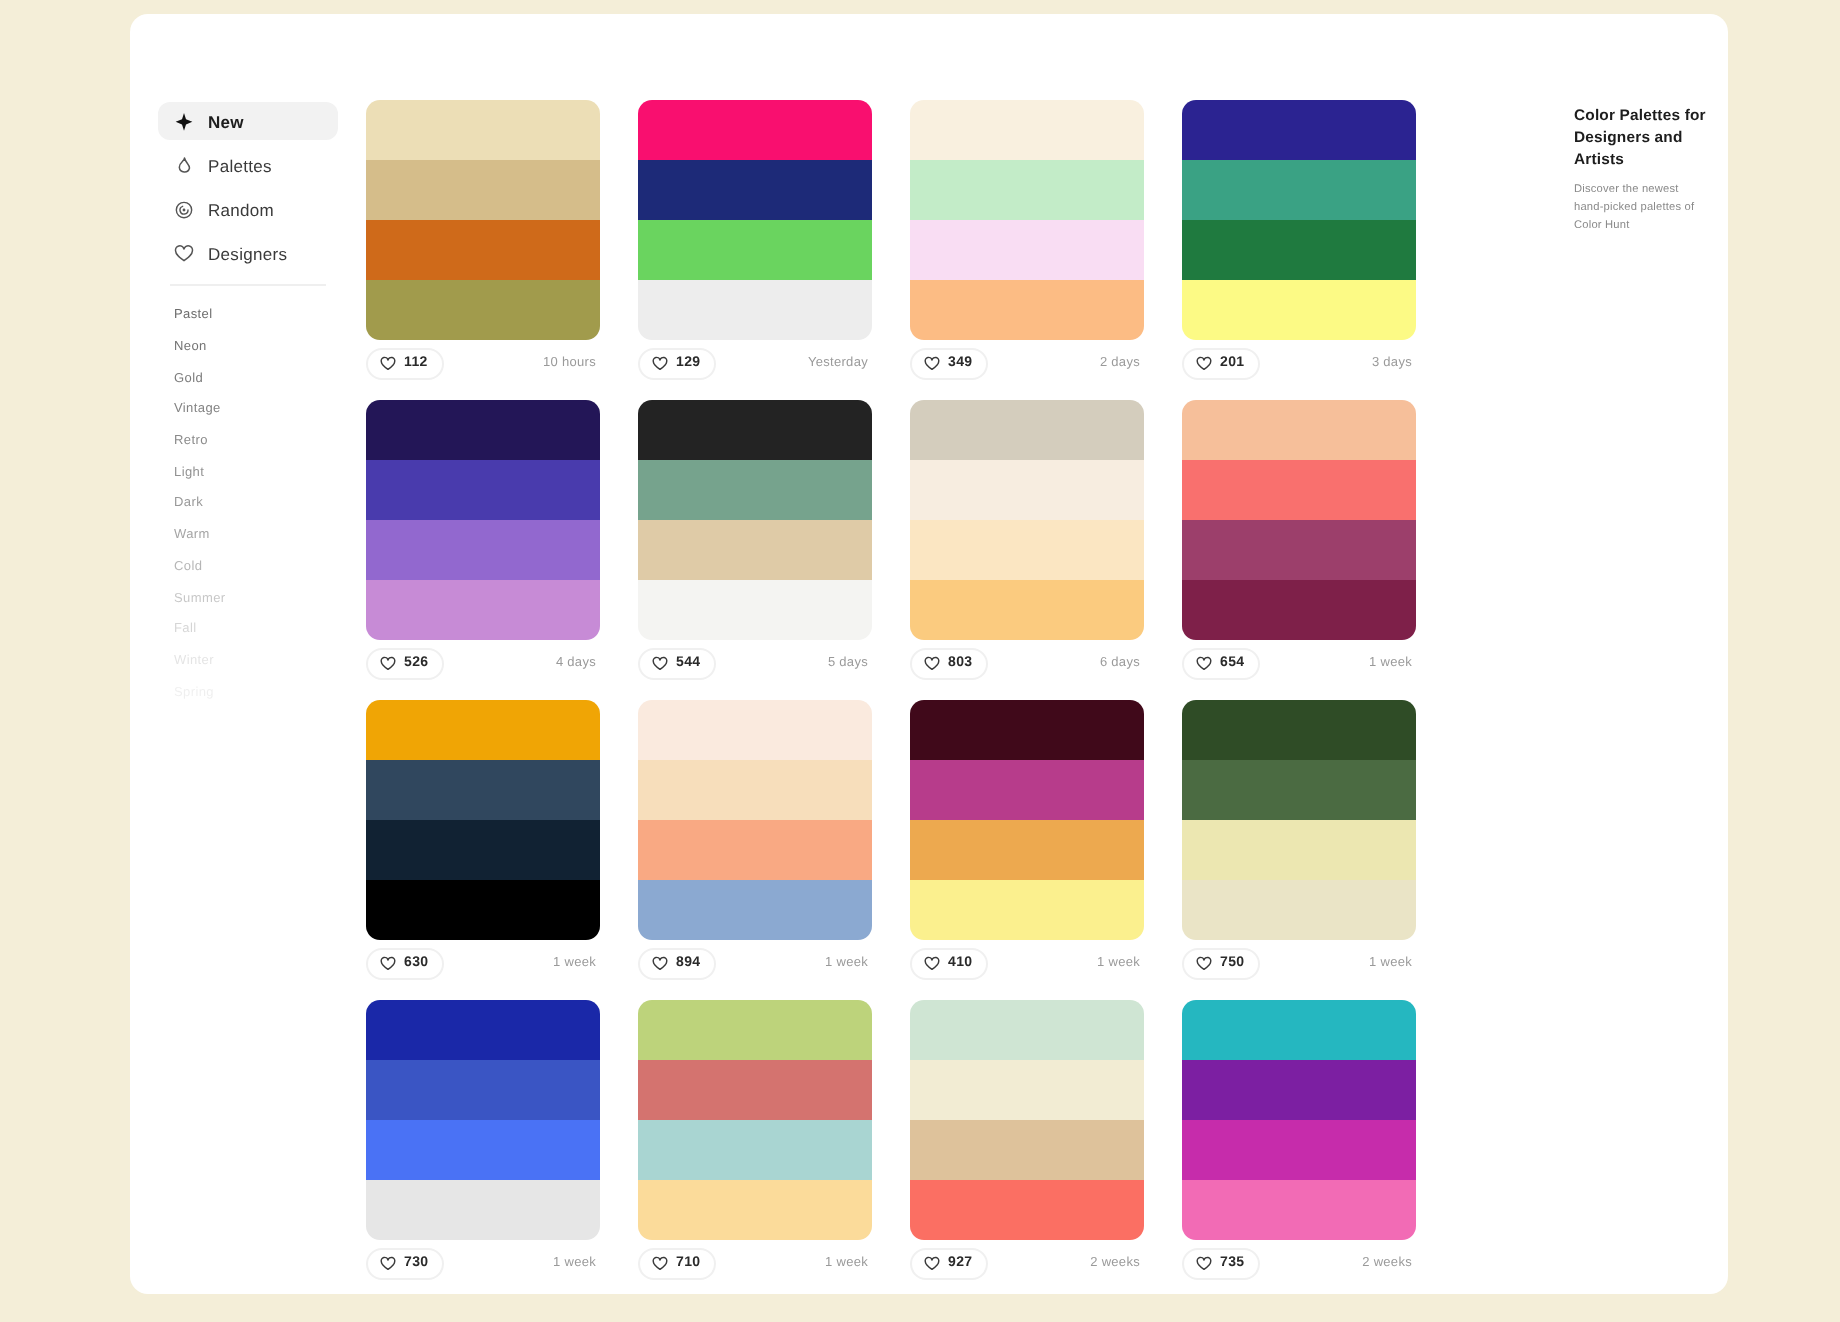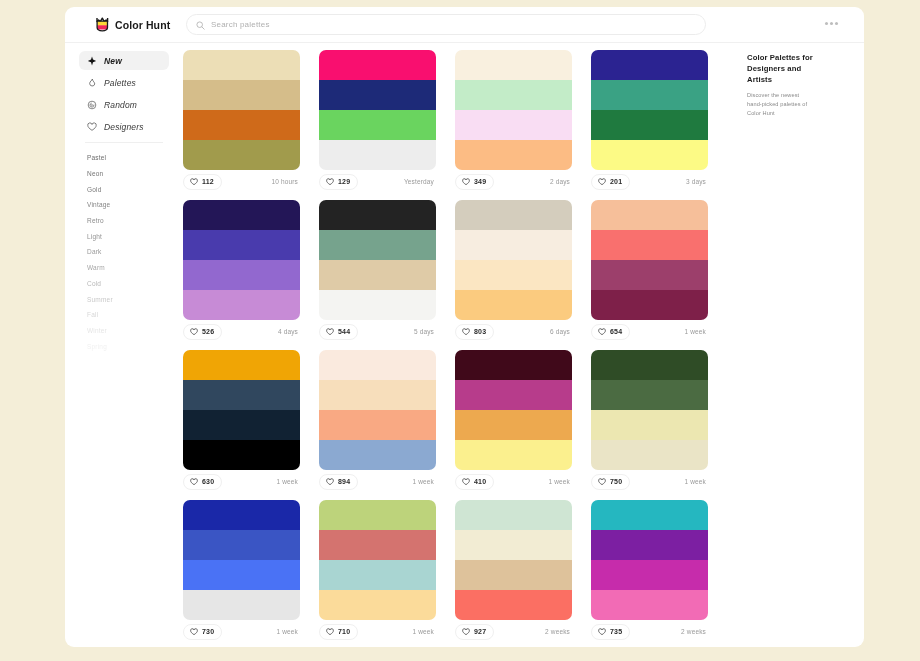--- a/index.html
+++ b/index.html
@@ -67,21 +67,20 @@
   .nav-item {
     display: flex; align-items: center; gap: 7px;
     height: 19px; padding: 0 8px;
     border-radius: 6px; margin-bottom: 3px;
     cursor: pointer;
   }
   .nav-item.active { background: #f2f2f2; }
   .nav-label {
     font-size: 8.5px; color: #1d1d1d; font-weight: 600;
     letter-spacing: .15px;
-    font-style: italic;
   }
   .nav-item:not(.active) .nav-label { color: #3a3a3a; font-weight: 500; }
   .nav-icon { width: 10px; height: 10px; flex: 0 0 10px; display: block; }
   #nav-divider {
     height: 1px; background: #efefef;
     margin: 6px 6px 7px 6px;
   }
   .tag-item {
     font-size: 6.5px; color: #6d6d6d;
     padding: 0 8px; height: 15.7px;
@@ -119,67 +118,38 @@
     font-size: 7px; font-weight: bold; color: #2a2a2a;
     letter-spacing: .2px;
   }
   .time-label {
     font-size: 6.5px; color: #9a9a9a; padding-right: 2px;
     letter-spacing: .15px;
   }
   .heart-icon { width: 8px; height: 8px; display: block; }
   
   #right-rail {
-    position: absolute; left: 682px; top: 36px;
+    position: absolute; left: 722px; top: 36px;
     width: 77px; padding: 9px 10px 0 0;
   }
   #rail-title {
     font-size: 7.7px; font-weight: bold; color: #1d1d1d;
     line-height: 1.45; letter-spacing: .1px;
   }
   #rail-sub {
     margin-top: 6px;
     font-size: 5.6px; color: #8a8a8a;
     line-height: 1.55; letter-spacing: .1px;
   }
 </style>
 </head>
 <body>
 
 <div id="app-card">
 
-  <div id="header">
-    <div id="brand">
-      <span>
-        <svg class="logo-svg" width="13" height="15" viewBox="0 0 13 15">
-          <path d="M1 1 L1 4.5 L2.6 3 L4.3 4.6 L6.3 1.2 L8.3 4.6 L10.1 3 L11.6 4.5 L11.6 1" fill="none" stroke="#1a1a1a" stroke-width="1.4" stroke-linejoin="round"></path>
-          <rect x="1.2" y="4.3" width="10.2" height="4.4" fill="#fdd835"></rect>
-          <rect x="1.2" y="8.3" width="10.2" height="4.2" fill="#f2295b"></rect>
-          <path d="M1.1 4.2 L11.5 4.2 L11.5 10.5 Q11.5 13.6 6.3 13.9 Q1.1 13.6 1.1 10.5 Z" fill="none" stroke="#1a1a1a" stroke-width="1.3" stroke-linejoin="round"></path>
-        </svg>
-      </span>
-      <span id="brand-name">Color Hunt</span>
-    </div>
-
-    <div id="search-wrap">
-      <span>
-        <svg width="9" height="9" viewBox="0 0 10 10">
-          <circle cx="4.1" cy="4.1" r="3.1" fill="none" stroke="#b5b5b5" stroke-width="1"></circle>
-          <line x1="6.4" y1="6.4" x2="9.1" y2="9.1" stroke="#b5b5b5" stroke-width="1" stroke-linecap="round"></line>
-        </svg>
-      </span>
-      <input id="search-input" type="text" placeholder="Search palettes" style="">
-    </div>
-
-    <div id="more-btn">
-      <i></i>
-        <i></i>
-        <i></i>
-    </div>
-  </div>
 
   <div id="sidebar">
     <div id="nav-list">
         <div class="nav-item active">
           <span>
             <svg class="nav-icon" viewBox="0 0 12 12">
               <path d="M6 0.6 L7.2 4.3 L11 5.9 L7.2 7.5 L6 11.3 L4.8 7.5 L1 5.9 L4.8 4.3 Z" fill="#111"></path>
             </svg>
           </span>
           <span class="nav-label">New</span>

